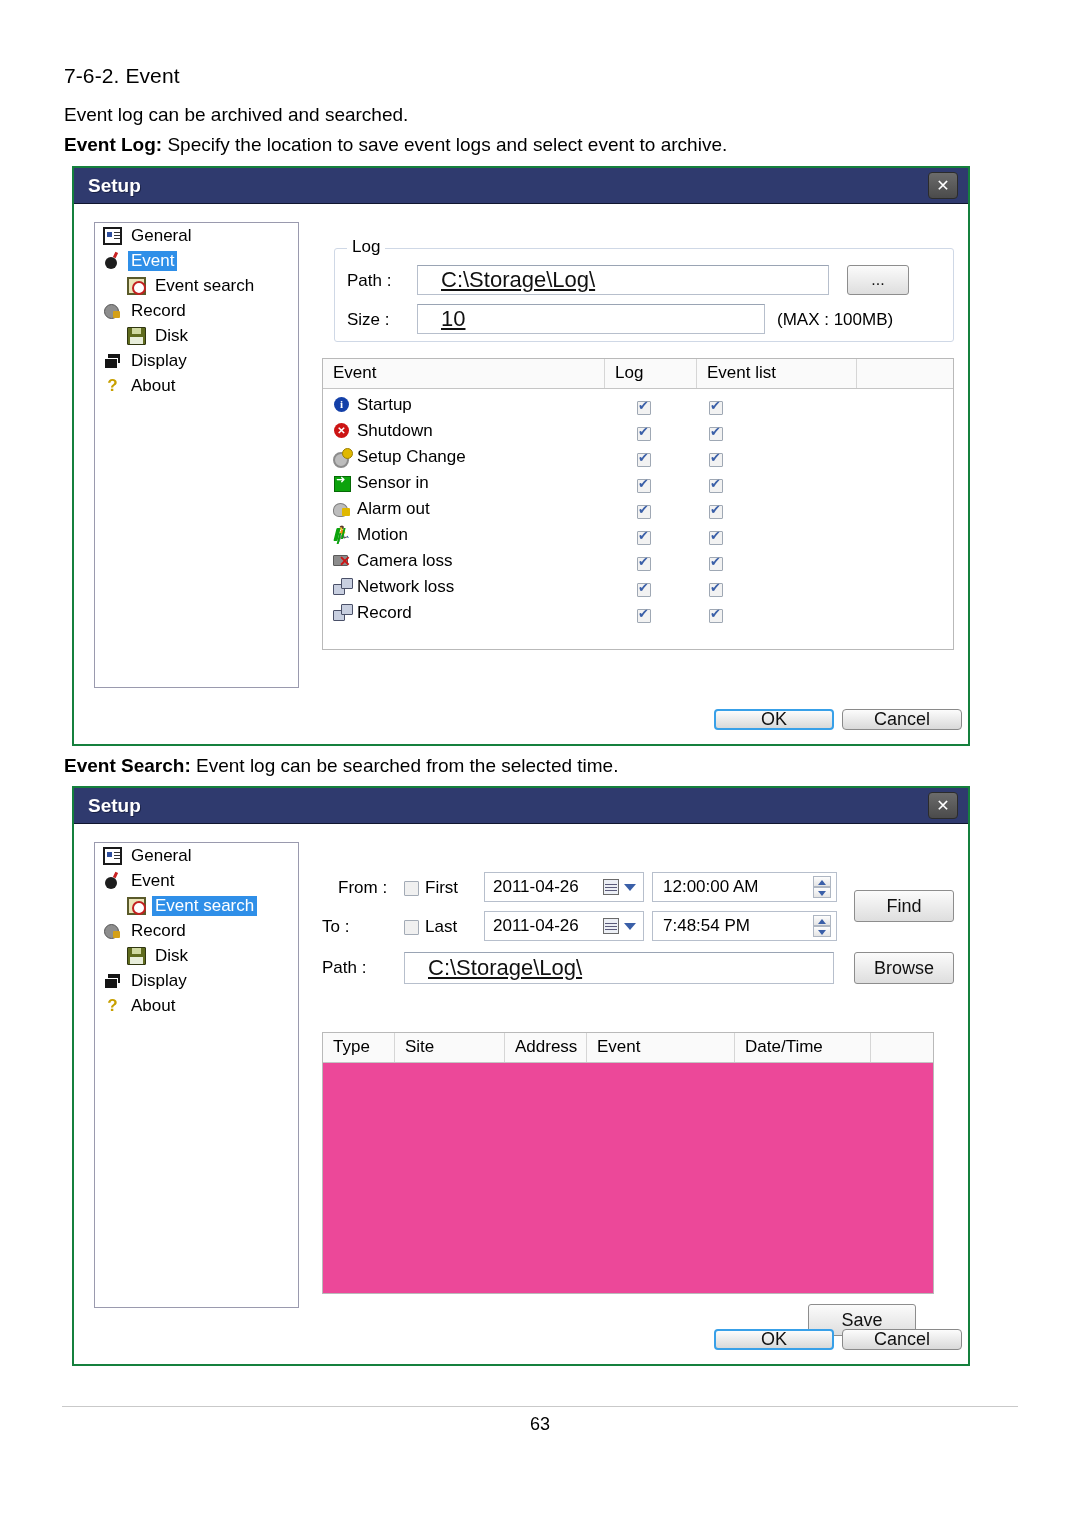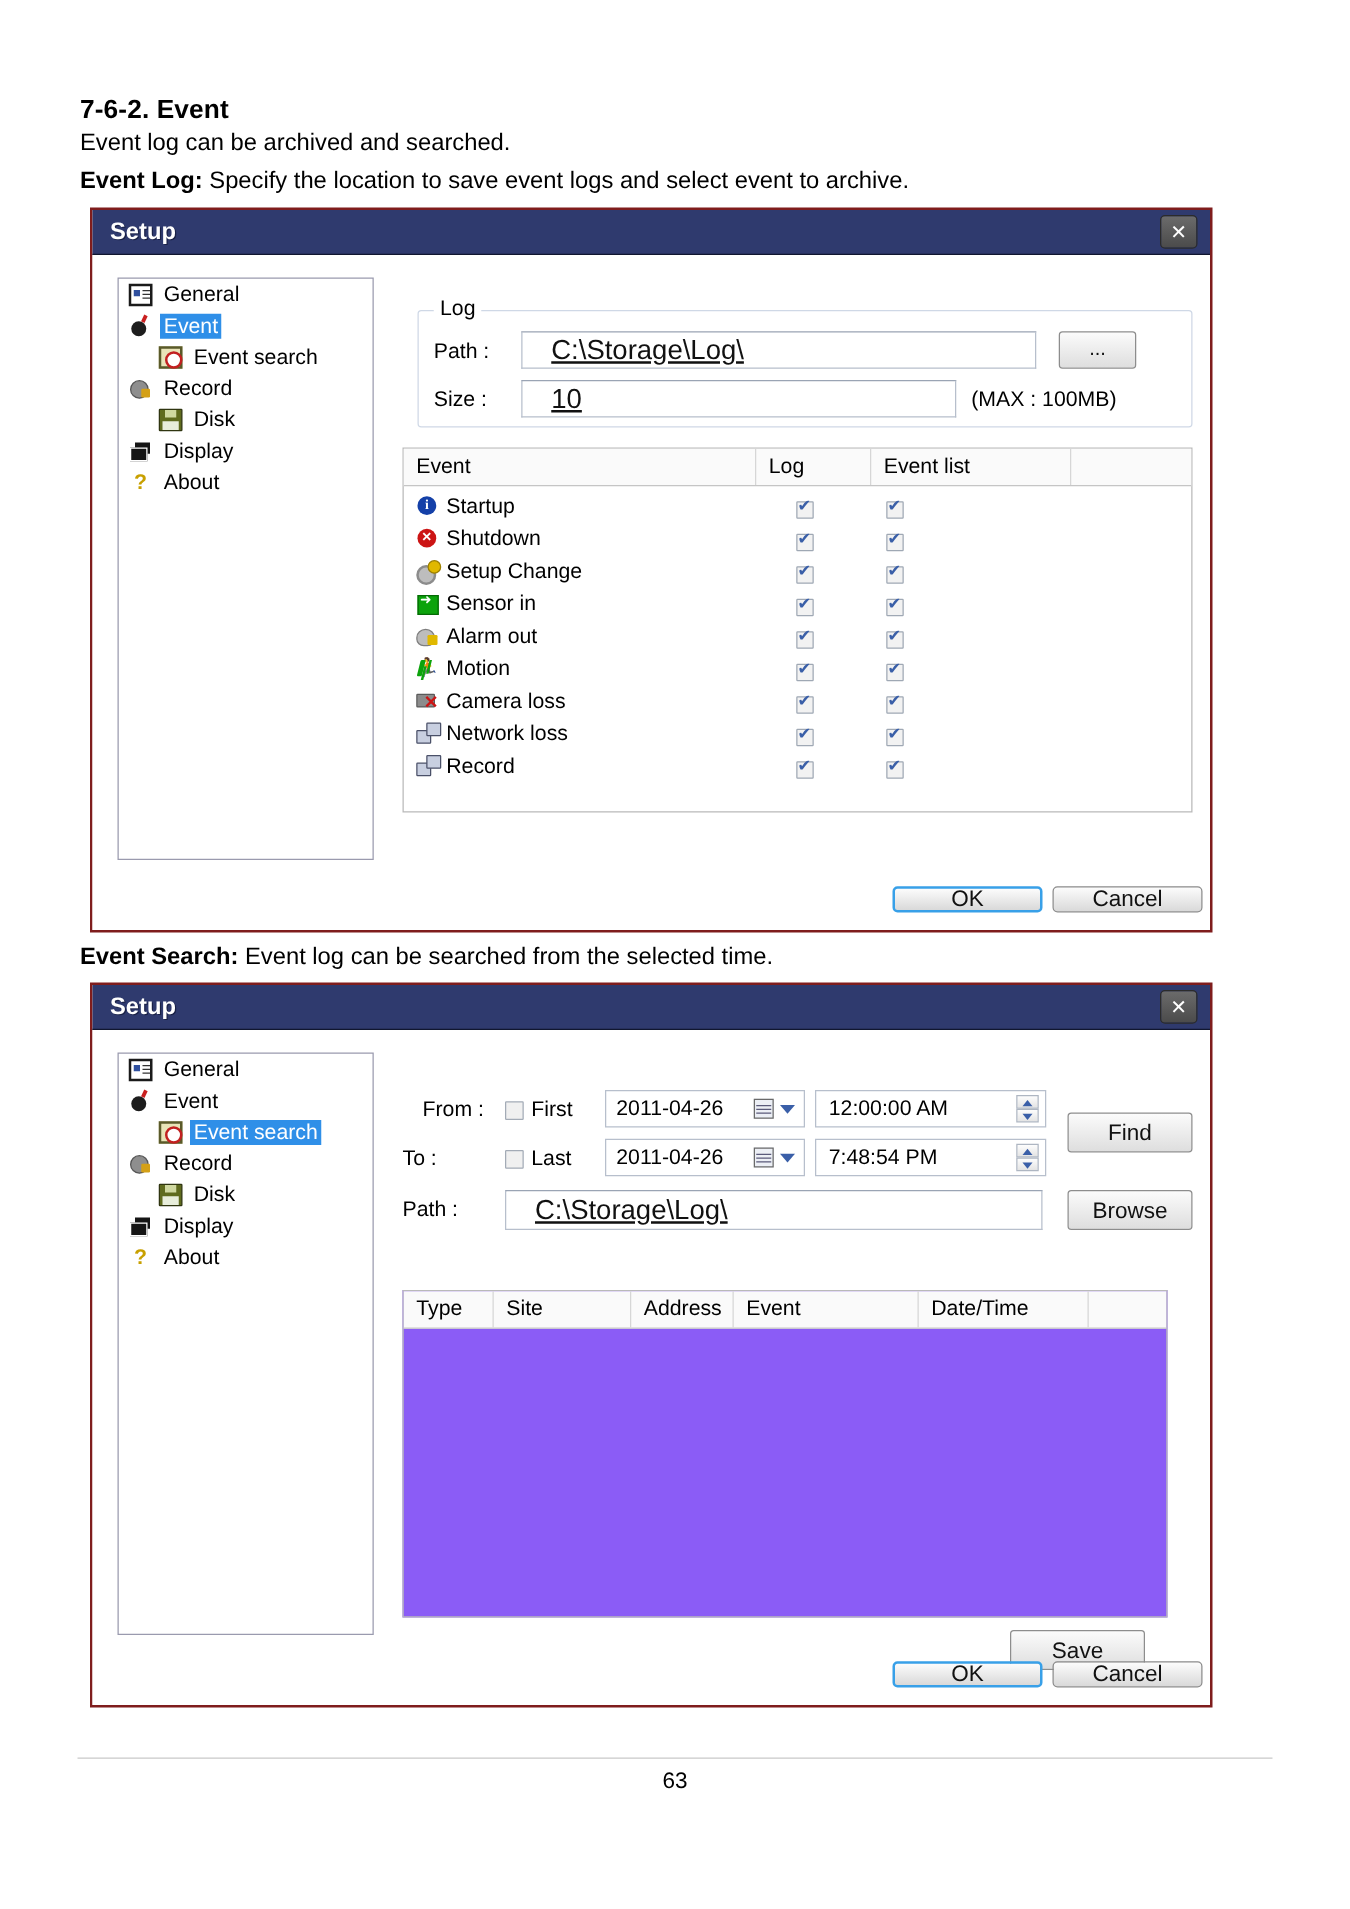--- a/index.html
+++ b/index.html
@@ -10,22 +10,22 @@
     font-family: "Liberation Sans", sans-serif;
     color: #000;
   }
   .page {
     position: relative;
     width: 1080px; height: 1527px;
     padding: 0;
   }
   
   .doc-head {
-    position: absolute; left: 64px; top: 76px;
-    font-size: 21px; font-weight: bold; letter-spacing: .1px;
+    position: absolute; left: 64px; top: 64px;
+    font-size: 21px; font-weight: normal; letter-spacing: .1px;
   }
   .doc-line1 {
     position: absolute; left: 64px; top: 104px;
     font-size: 19px;
   }
   .doc-line2 {
     position: absolute; left: 64px; top: 134px;
     font-size: 19px;
   }
   .doc-line2 b, .doc-line3 b { font-weight: bold; }
@@ -39,21 +39,21 @@
   }
   .footer-num {
     position: absolute; left: 0; top: 1414px; width: 1080px;
     text-align: center; font-size: 18px;
   }
 
   
   .dialog {
     position: absolute;
     background: #ffffff;
-    border: 2px solid #7f1d1d;
+    border: 2px solid #15803d;
   }
   .dlg1 { left: 72px; top: 166px; width: 898px; height: 580px; }
   .dlg2 { left: 72px; top: 786px; width: 898px; height: 580px; }
 
   .titlebar {
     position: relative;
     height: 36px;
     background: #2f3a6e;
     border-bottom: 1px solid #10162f;
   }
@@ -229,21 +229,21 @@
   .spin-dn { top: 11px; }
   .spin-half::after {
     content:""; position:absolute; left:4px; top:3px; width:0; height:0;
     border-left:4px solid transparent; border-right:4px solid transparent;
   }
   .spin-up::after { border-bottom: 5px solid #3a5fa8; }
   .spin-dn::after { border-top: 5px solid #3a5fa8; }
 
   .restable {
     position: absolute; left: 8px; top: 190px; width: 612px; height: 262px;
-    border: 1px solid #b9b9b9; background: #8b5cf6;
+    border: 1px solid #b9b9b9; background: #ec4899;
   }
   .res-head { display: flex; height: 30px; background: #fafafa; border-bottom: 1px solid #c5c5c5; }
   .res-head > div { font-size: 17px; padding: 4px 0 0 10px; border-right: 1px solid #d6d6d6; height: 100%; }
   .rc1 { width: 72px; } .rc2 { width: 110px; } .rc3 { width: 82px; }
   .rc4 { width: 148px; } .rc5 { width: 136px; } .rc6 { flex: 1; border-right: none !important; }
 </style>
 </head>
 <body>
 
 <div class="page">

